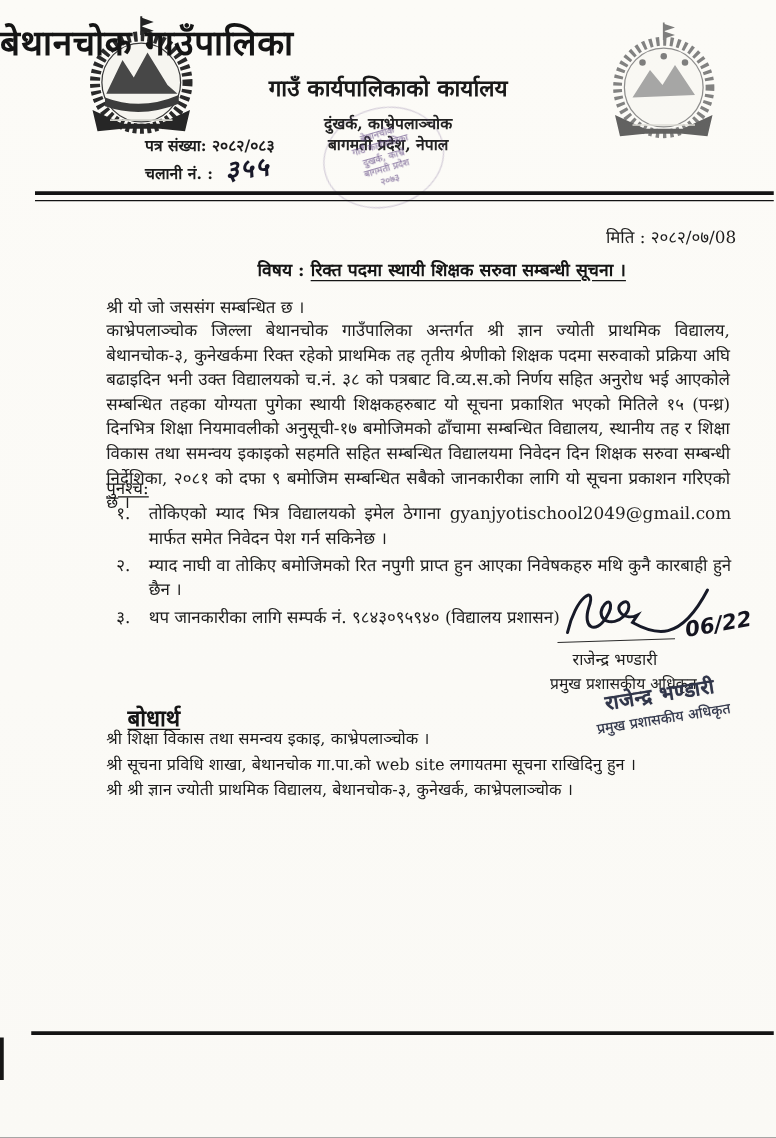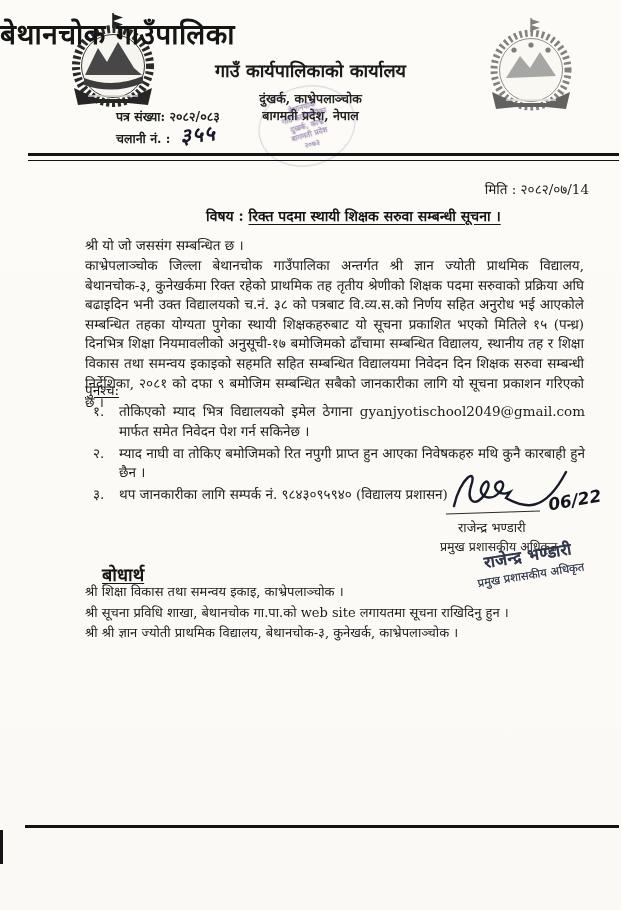--- a/index.html
+++ b/index.html
@@ -129,21 +129,21 @@
   <div class="abs meta-left">
     <div>पत्र संख्या: २०८२/०८३</div>
     <div class="dispatch-row">
       <span>चलानी नं. :</span>
       <span class="dispatch-value">३५५</span>
     </div>
   </div>
 
   <div class="abs header-rule"></div>
 
-  <div class="abs date-line">मिति : २०८२/०७/14</div>
+  <div class="abs date-line">मिति : २०८२/०७/08</div>
 
   <div class="abs subject-line">
     <span>विषय : </span><span class="subject-underline">रिक्त पदमा स्थायी शिक्षक सरुवा सम्बन्धी सूचना ।</span>
   </div>
 
   <div class="abs salutation">श्री यो जो जससंग सम्बन्धित छ ।</div>
   <div class="abs body-par">काभ्रेपलाञ्चोक जिल्ला बेथानचोक गाउँपालिका अन्तर्गत श्री ज्ञान ज्योती प्राथमिक विद्यालय, बेथानचोक-३, कुनेखर्कमा रिक्त रहेको प्राथमिक तह तृतीय श्रेणीको शिक्षक पदमा सरुवाको प्रक्रिया अघि बढाइदिन भनी उक्त विद्यालयको च.नं. ३८ को पत्रबाट वि.व्य.स.को निर्णय सहित अनुरोध भई आएकोले सम्बन्धित तहका योग्यता पुगेका स्थायी शिक्षकहरुबाट यो सूचना प्रकाशित भएको मितिले १५ (पन्ध्र) दिनभित्र शिक्षा नियमावलीको अनुसूची-१७ बमोजिमको ढाँचामा सम्बन्धित विद्यालय, स्थानीय तह र शिक्षा विकास तथा समन्वय इकाइको सहमति सहित सम्बन्धित विद्यालयमा निवेदन दिन शिक्षक सरुवा सम्बन्धी निर्देशिका, २०८१ को दफा ९ बमोजिम सम्बन्धित सबैको जानकारीका लागि यो सूचना प्रकाशन गरिएको छ ।</div>
 
   <div class="abs postscript">पुनश्च:</div>
 

